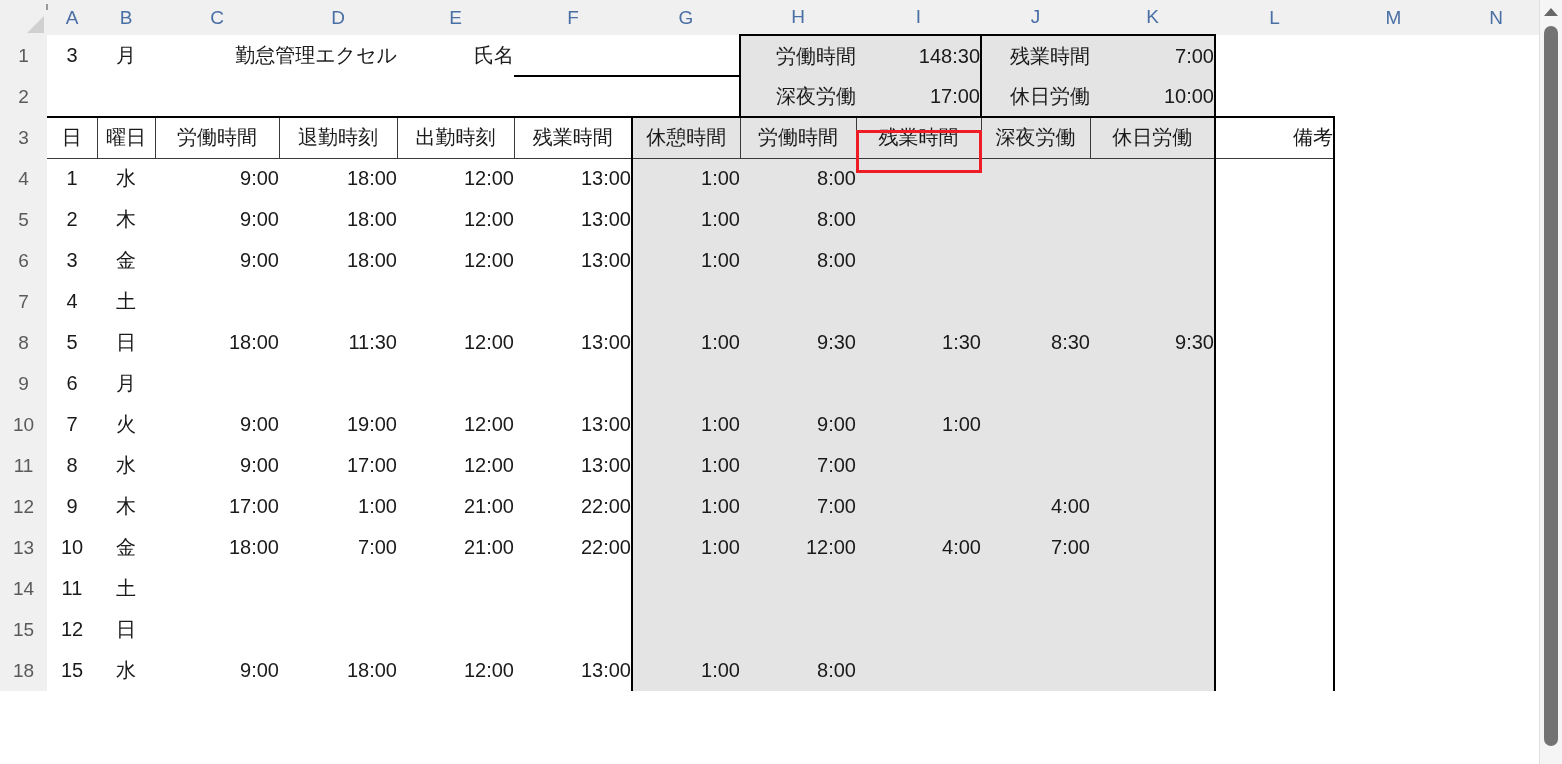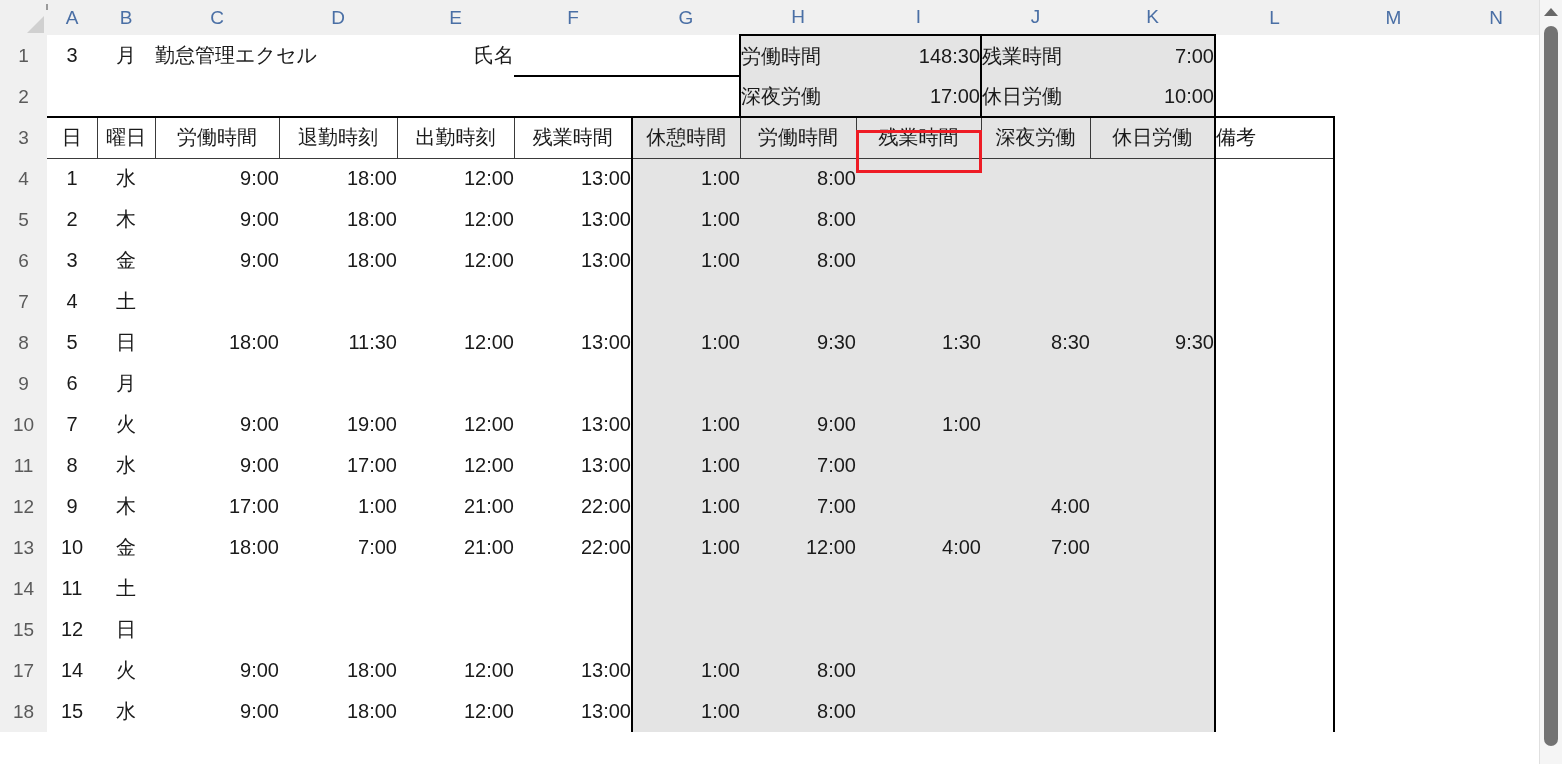--- a/index.html
+++ b/index.html
@@ -89,21 +89,21 @@
     height: 41px;
     font-size: 20px;
     color: #1a1a1a;
     vertical-align: middle;
     background: #ffffff;
     border-right: 1px solid #e0e0e0;
     border-bottom: 1px solid #e6e6e6;
     padding: 0 6px;
   }
   td.cell.r { text-align: right; }
-  td.cell.l { text-align: left; }
+  td.cell.l { text-align: right; }
   td.cell.c { text-align: center; }
 
   
   td.cell.shade { background: #e4e4e4; }
 
   
   .bt { border-top: 2px solid #000000 !important; }
   .bb { border-bottom: 2px solid #000000 !important; }
   .bl { border-left: 2px solid #000000 !important; }
   .br { border-right: 2px solid #000000 !important; }
@@ -474,37 +474,20 @@
         <td class="cell r shade"></td>
         <td class="cell r shade"></td>
         <td class="cell r shade"></td>
         <td class="cell r shade"></td>
         <td class="cell r shade br"></td>
         <td class="cell l br"></td>
         <td class="cell"></td>
         <td class="cell"></td>
       </tr>
       <tr>
-        <th class="rowhead">17</th>
-        <td class="cell c">14</td>
-        <td class="cell c">火</td>
-        <td class="cell r">9:00</td>
-        <td class="cell r">18:00</td>
-        <td class="cell r">12:00</td>
-        <td class="cell r br">13:00</td>
-        <td class="cell r shade">1:00</td>
-        <td class="cell r shade">8:00</td>
-        <td class="cell r shade"></td>
-        <td class="cell r shade"></td>
-        <td class="cell r shade br"></td>
-        <td class="cell l br"></td>
-        <td class="cell"></td>
-        <td class="cell"></td>
-      </tr>
-      <tr>
         <th class="rowhead">18</th>
         <td class="cell c">15</td>
         <td class="cell c">水</td>
         <td class="cell r">9:00</td>
         <td class="cell r">18:00</td>
         <td class="cell r">12:00</td>
         <td class="cell r br">13:00</td>
         <td class="cell r shade">1:00</td>
         <td class="cell r shade">8:00</td>
         <td class="cell r shade"></td>

